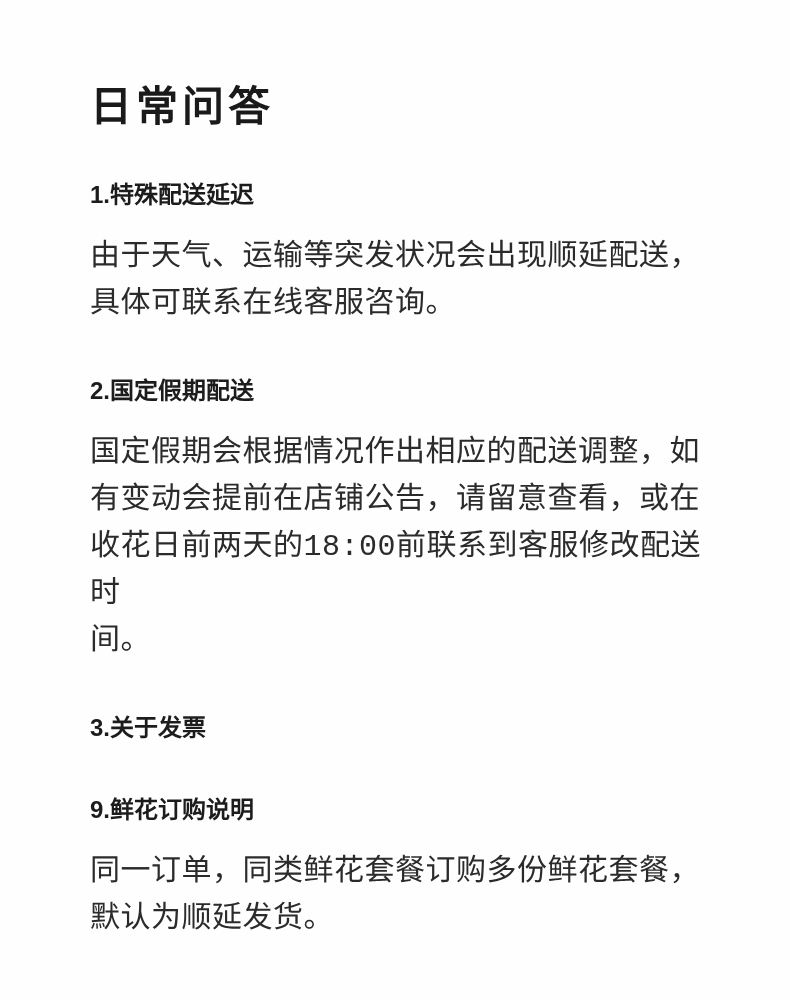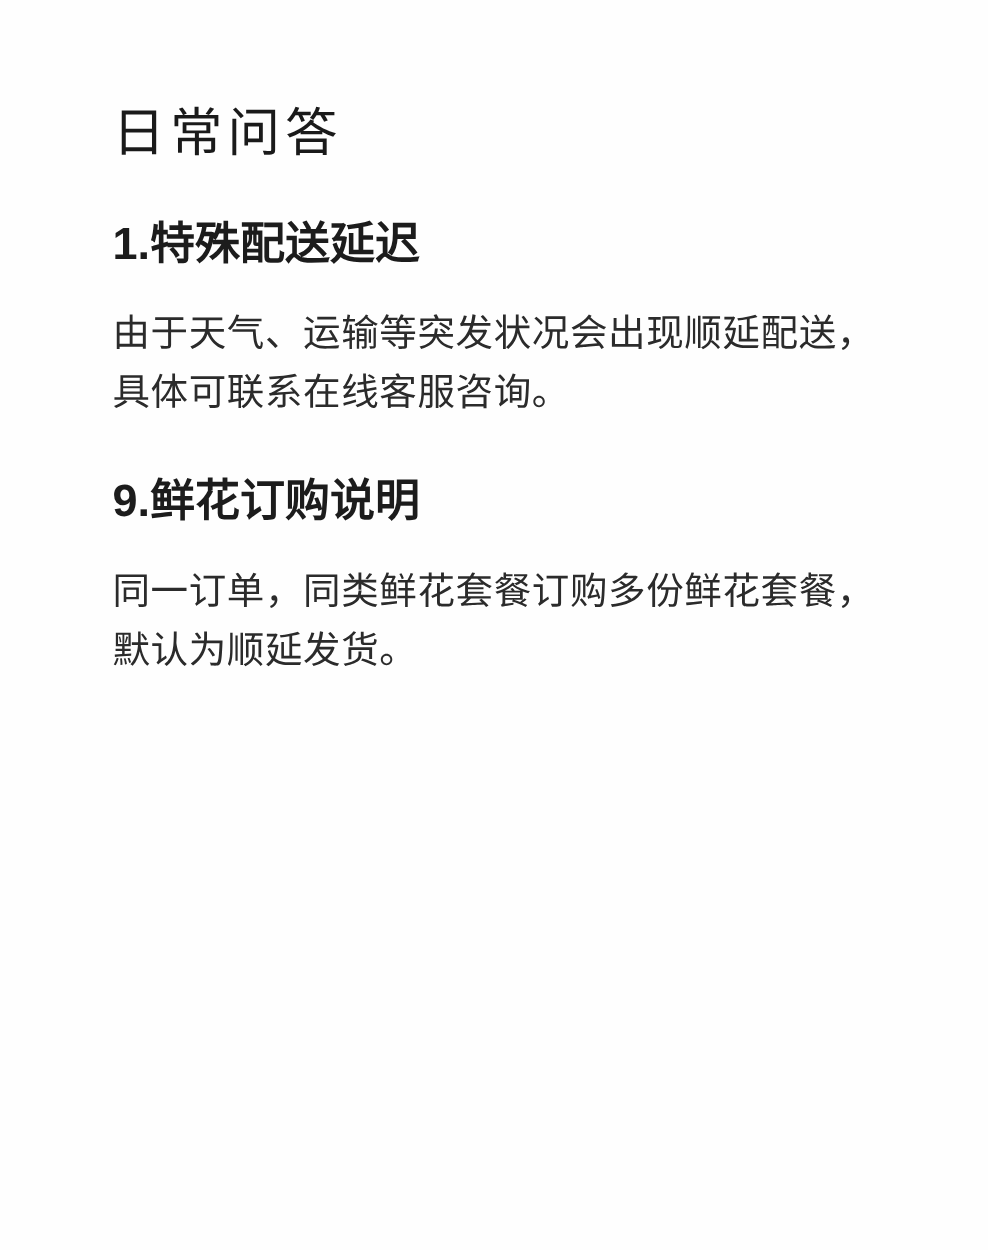--- a/index.html
+++ b/index.html
@@ -16,59 +16,68 @@
   }
   .page {
     box-sizing: border-box;
     width: 790px;
     height: 1000px;
     padding: 56px 60px 0 90px;
   }
   .page-title {
     font-size: 42px;
     line-height: 46px;
-    font-weight: 400;
+    font-weight: 700;
     letter-spacing: 4px;
     color: #1a1a1a;
   }
   .faq-section .faq-heading {
     margin-top: 44px;
-    font-size: 36px;
+    font-size: 24px;
     line-height: 38px;
     font-weight: 600;
     color: #1c1c1c;
   }
   .faq-section:first-of-type .faq-heading {
     margin-top: 46px;
   }
   .faq-section .faq-body {
     margin-top: 14px;
     font-size: 30px;
     line-height: 47px;
     font-weight: 400;
     color: #2b2b2b;
     letter-spacing: 0.5px;
     white-space: pre-line; 
+    font-family: Liberation Mono, monospace;
   }
 </style>
 </head>
 <body>
 
 <div class="page">
 
   <h1 class="page-title">日常问答</h1>
 
   <section class="faq-section">
     <h2 class="faq-heading">1.特殊配送延迟</h2>
     <p class="faq-body">由于天气、运输等突发状况会出现顺延配送，
 具体可联系在线客服咨询。</p>
   </section>
 
+  <section class="faq-section">
+    <h2 class="faq-heading">2.国定假期配送</h2>
+    <p class="faq-body">国定假期会根据情况作出相应的配送调整，如
+有变动会提前在店铺公告，请留意查看，或在
+收花日前两天的18:00前联系到客服修改配送时
+间。</p>
+  </section>
 
   <section class="faq-section">
+    <h2 class="faq-heading">3.关于发票</h2>
   </section>
 
   <section class="faq-section">
     <h2 class="faq-heading">9.鲜花订购说明</h2>
     <p class="faq-body">同一订单，同类鲜花套餐订购多份鲜花套餐，
 默认为顺延发货。</p>
   </section>
 
 </div>
 

